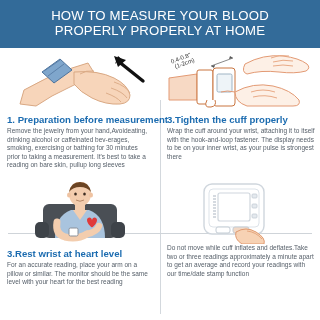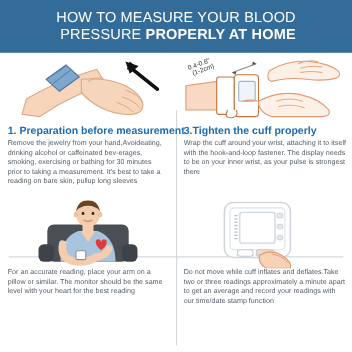--- a/index.html
+++ b/index.html
@@ -12,25 +12,25 @@
   .poster{position:relative;width:320px;height:320px;background:#fff;}
 
   
   .header{
     height:48px;width:320px;
     background:#336b99;
     display:flex;align-items:center;justify-content:center;
     box-sizing:border-box;padding:3px 14px 5px;
   }
   .header-title{
-    color:#ffffff;text-align:right;
+    color:#ffffff;text-align:center;
     font-size:13.2px;line-height:15.5px;
     letter-spacing:.15px;font-weight:400;
   }
-  .header-title .strong{font-weight:700;}
+  .header-title .strong{font-weight:400;}
 
   
   .grid{position:relative;width:320px;height:272px;}
   .vdiv{
     position:absolute;left:159.5px;top:52px;width:1px;height:214px;
     background:#d3d8dd;
   }
   .hdiv{
     position:absolute;left:8px;top:185px;width:304px;height:1px;
     background:#cfd4d9;
@@ -65,21 +65,21 @@
   .cell.c2 .body-text,.cell.c4 .body-text{padding-left:7px;padding-right:5px;}
 </style>
 </head>
 <body>
 
 <div class="poster">
 
   <div class="header">
     <div class="header-title">
       <span>HOW TO MEASURE YOUR BLOOD</span><br>
-      <span>PRESSURE </span><span class="strong">PROPERLY AT HOME</span>
+      <span>PROPERLY </span><span class="strong">PROPERLY AT HOME</span>
     </div>
   </div>
 
   <div class="grid">
 
     <div class="vdiv"></div>
     <div class="hdiv"></div>
 
     <div class="cell c1">
       <div class="art">
@@ -181,20 +181,21 @@
 
           <rect x="44" y="46" width="9" height="8" rx="1.5" fill="#ffffff" stroke="#8a9099" stroke-width="1"></rect>
 
           <path d="M62 52 Q72 50 74 44" fill="none" stroke="#f3cdae" stroke-width="6.5" stroke-linecap="round"></path>
 
           <g>
             <path d="M62 38 C62 34.5 67 34.5 67 38.5 C67 34.5 72 34.5 72 38 C72 42 67 45.5 67 45.5 C67 45.5 62 42 62 38 Z" fill="#e03a3a"></path>
           </g>
         </svg>
       </div>
+      <div class="step-head">3.Rest wrist at heart level</div>
       <div class="body-text">For an accurate reading, place your arm on a pillow or similar. The monitor should be the same level with your heart for the best reading</div>
     </div>
 
     <div class="cell c4">
       <div class="art">
         <svg width="100" height="62" viewBox="0 0 100 62">
 
           <rect x="14" y="2" width="60" height="50" rx="8" fill="#ffffff" stroke="#cfd6dd" stroke-width="1.4"></rect>
 
           <rect x="19" y="7" width="50" height="38" rx="4" fill="#ffffff" stroke="#dde3e9" stroke-width="1"></rect>

